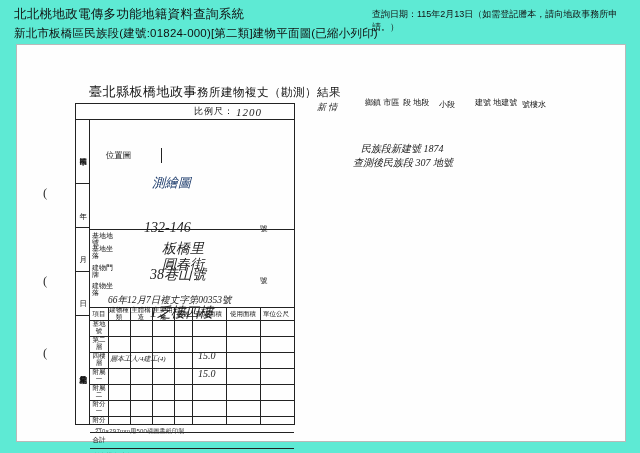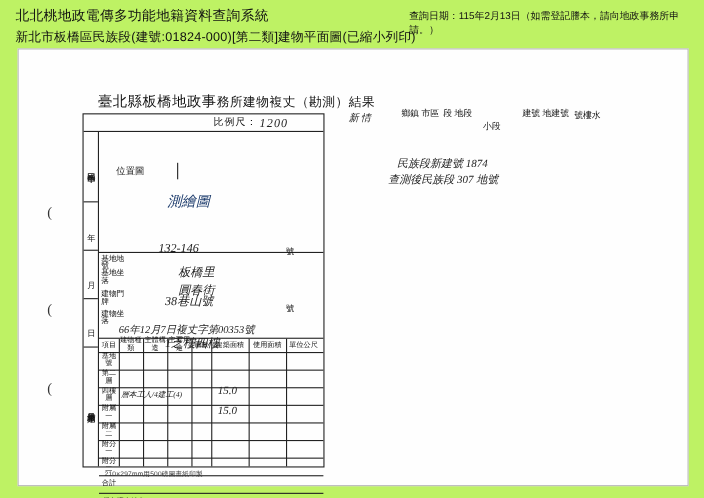--- a/index.html
+++ b/index.html
@@ -5,21 +5,21 @@
   html, body {
     margin: 0;
     padding: 0;
     background: #ffffff;
     font-family: "Liberation Sans", sans-serif;
   }
   #page {
     position: relative;
     width: 640px;
     height: 453px;
-    background: #bef264;
+    background: #5eead4;
     overflow: hidden;
   }
   
   .hdr-title {
     position: absolute;
     left: 14px;
     top: 6px;
     font-size: 12.5px;
     color: #111;
     letter-spacing: 0.3px;
@@ -150,21 +150,21 @@
     position: absolute;
     left: 2px;
     width: 26px;
     font-size: 7px;
     color: #111;
     line-height: 1.05;
     letter-spacing: 0;
   }
   .info-val {
     position: absolute;
-    font-size: 11px;
+    font-size: 14px;
   }
   .info-unit {
     position: absolute;
     font-size: 7.5px;
     color: #111;
   }
   
   .grid-block {
     position: absolute;
     left: 14px; top: 204px;
@@ -323,21 +323,21 @@
 
       </div>
     </div>
 
     <div class="footnote">210×297mm用500磅圖畫紙印製</div>
 
     <div class="right-hdr">
       <div class="hand-dark rh-item" style="left:0; top:4px; font-size:9px;">新 情</div>
       <div class="rh-item" style="left:48px; top:0;">鄉鎮 市區</div>
       <div class="rh-item" style="left:86px; top:0;">段 地段</div>
-      <div class="rh-item" style="left:122px; top:12px;text-align:right;">小段</div>
+      <div class="rh-item" style="left:122px; top:2px;text-align:right;">小段</div>
       <div class="rh-item" style="left:158px; top:0;">建號 地建號</div>
       <div class="rh-item" style="left:205px; top:2px;text-align:center;">號樓水</div>
     </div>
 
     <div class="right-note hand-dark" style="left:344px; top:97px;">民族段新建號 1874</div>
     <div class="right-note hand-dark" style="left:336px; top:111px;">查測後民族段 307 地號</div>
 
 
     <div class="stamp-paren" style="left:26px; top:140px;">(</div>
     <div class="stamp-paren" style="left:26px; top:228px;">(</div>

